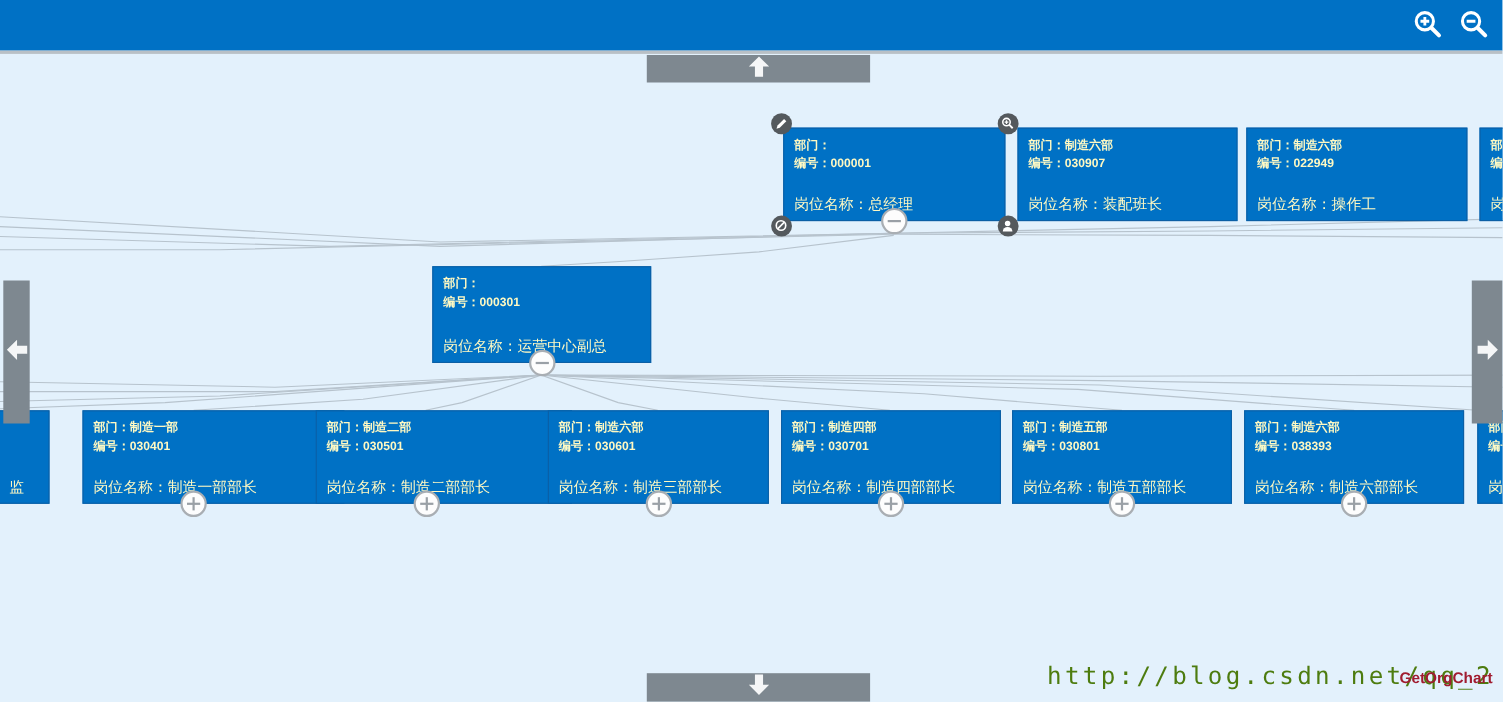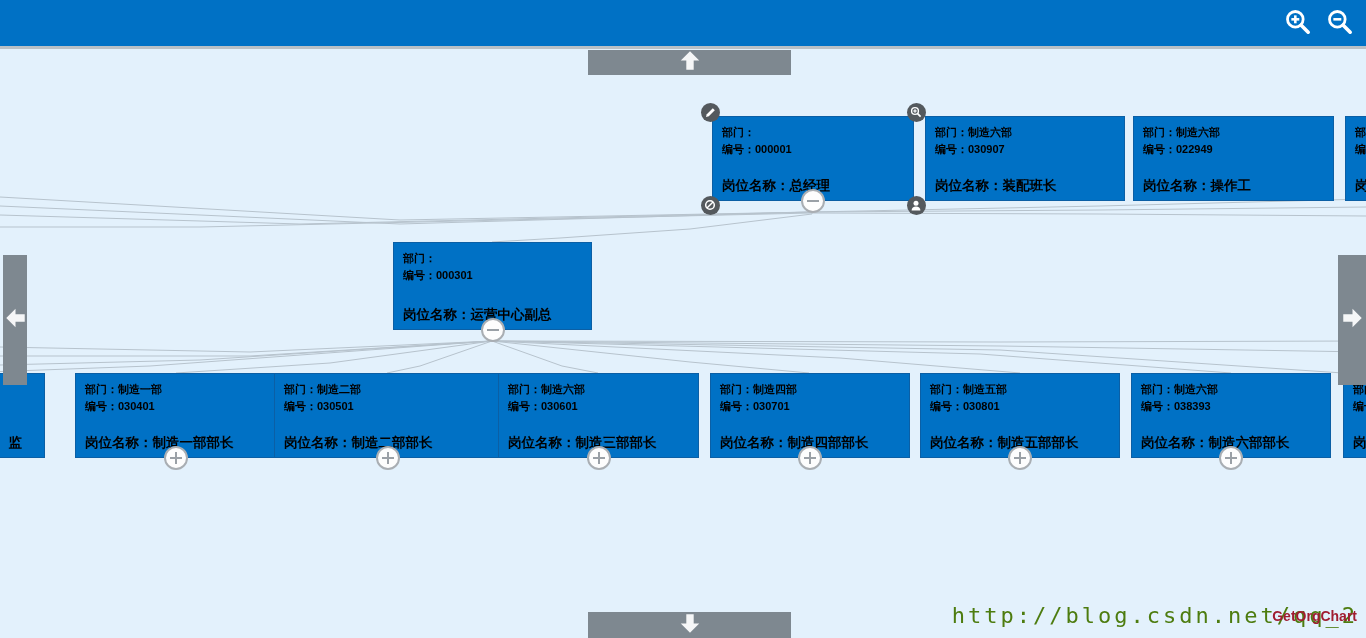--- a/index.html
+++ b/index.html
@@ -15,29 +15,29 @@
     gap:6px;padding-right:8px;box-sizing:border-box;
   }
   .topbar .tb-btn{
     background:transparent;border:none;padding:0;margin:0;
     width:36px;height:36px;cursor:pointer;display:flex;align-items:center;justify-content:center;
   }
   .divider{position:absolute;top:46px;left:0;width:1366px;height:3px;background:#b9c0c6;z-index:10;}
   #edges-svg{position:absolute;top:0;left:0;z-index:1;}
   .node{
     position:absolute;background:#0071c5;border:1px solid #0b5fa5;
-    box-sizing:border-box;color:#000000;z-index:2;cursor:pointer;
+    box-sizing:border-box;color:#fef9c3;z-index:2;cursor:pointer;
   }
   .node .meta{
     position:absolute;top:7px;left:9px;
     font-size:11px;font-weight:bold;line-height:1.5;white-space:nowrap;
   }
   .node .title{
     position:absolute;bottom:5px;left:9px;
-    font-size:13.5px;font-weight:bold;white-space:nowrap;margin-top:28px;
+    font-size:13.5px;font-weight:normal;white-space:nowrap;margin-top:28px;
   }
   .node .title.anchor-right{left:auto;right:22px;}
   .circle-btn{
     position:absolute;width:24px;height:24px;border-radius:50%;
     background:#fdfdfd;border:2px solid #a9aeb3;box-sizing:border-box;
     z-index:4;cursor:pointer;
   }
   .circle-btn .h{position:absolute;left:4px;right:4px;top:50%;margin-top:-1px;height:2px;background:#9aa0a6;}
   .circle-btn .v{position:absolute;top:4px;bottom:4px;left:50%;margin-left:-1px;width:2px;background:#9aa0a6;}
   .tool-btn{
@@ -192,21 +192,21 @@
       <div class="meta">
         <div>部门：制造一部</div>
         <div>编号：030401</div>
       </div>
       <div class="title">岗位名称：制造一部部长</div>
     </div>
     <div class="circle-btn" style="left: 164px; top: 446px;">
       <span class="h"></span>
       <span class="v"></span>
     </div>
-    <div class="node" style="left: 274px; top: 373px; width: 233px; height: 85px;">
+    <div class="node" style="left: 287px; top: 373px; width: 233px; height: 85px;">
       <div class="meta">
         <div>部门：制造二部</div>
         <div>编号：030501</div>
       </div>
       <div class="title">岗位名称：制造二部部长</div>
     </div>
     <div class="circle-btn" style="left: 375.5px; top: 446px;">
       <span class="h"></span>
       <span class="v"></span>
     </div>

